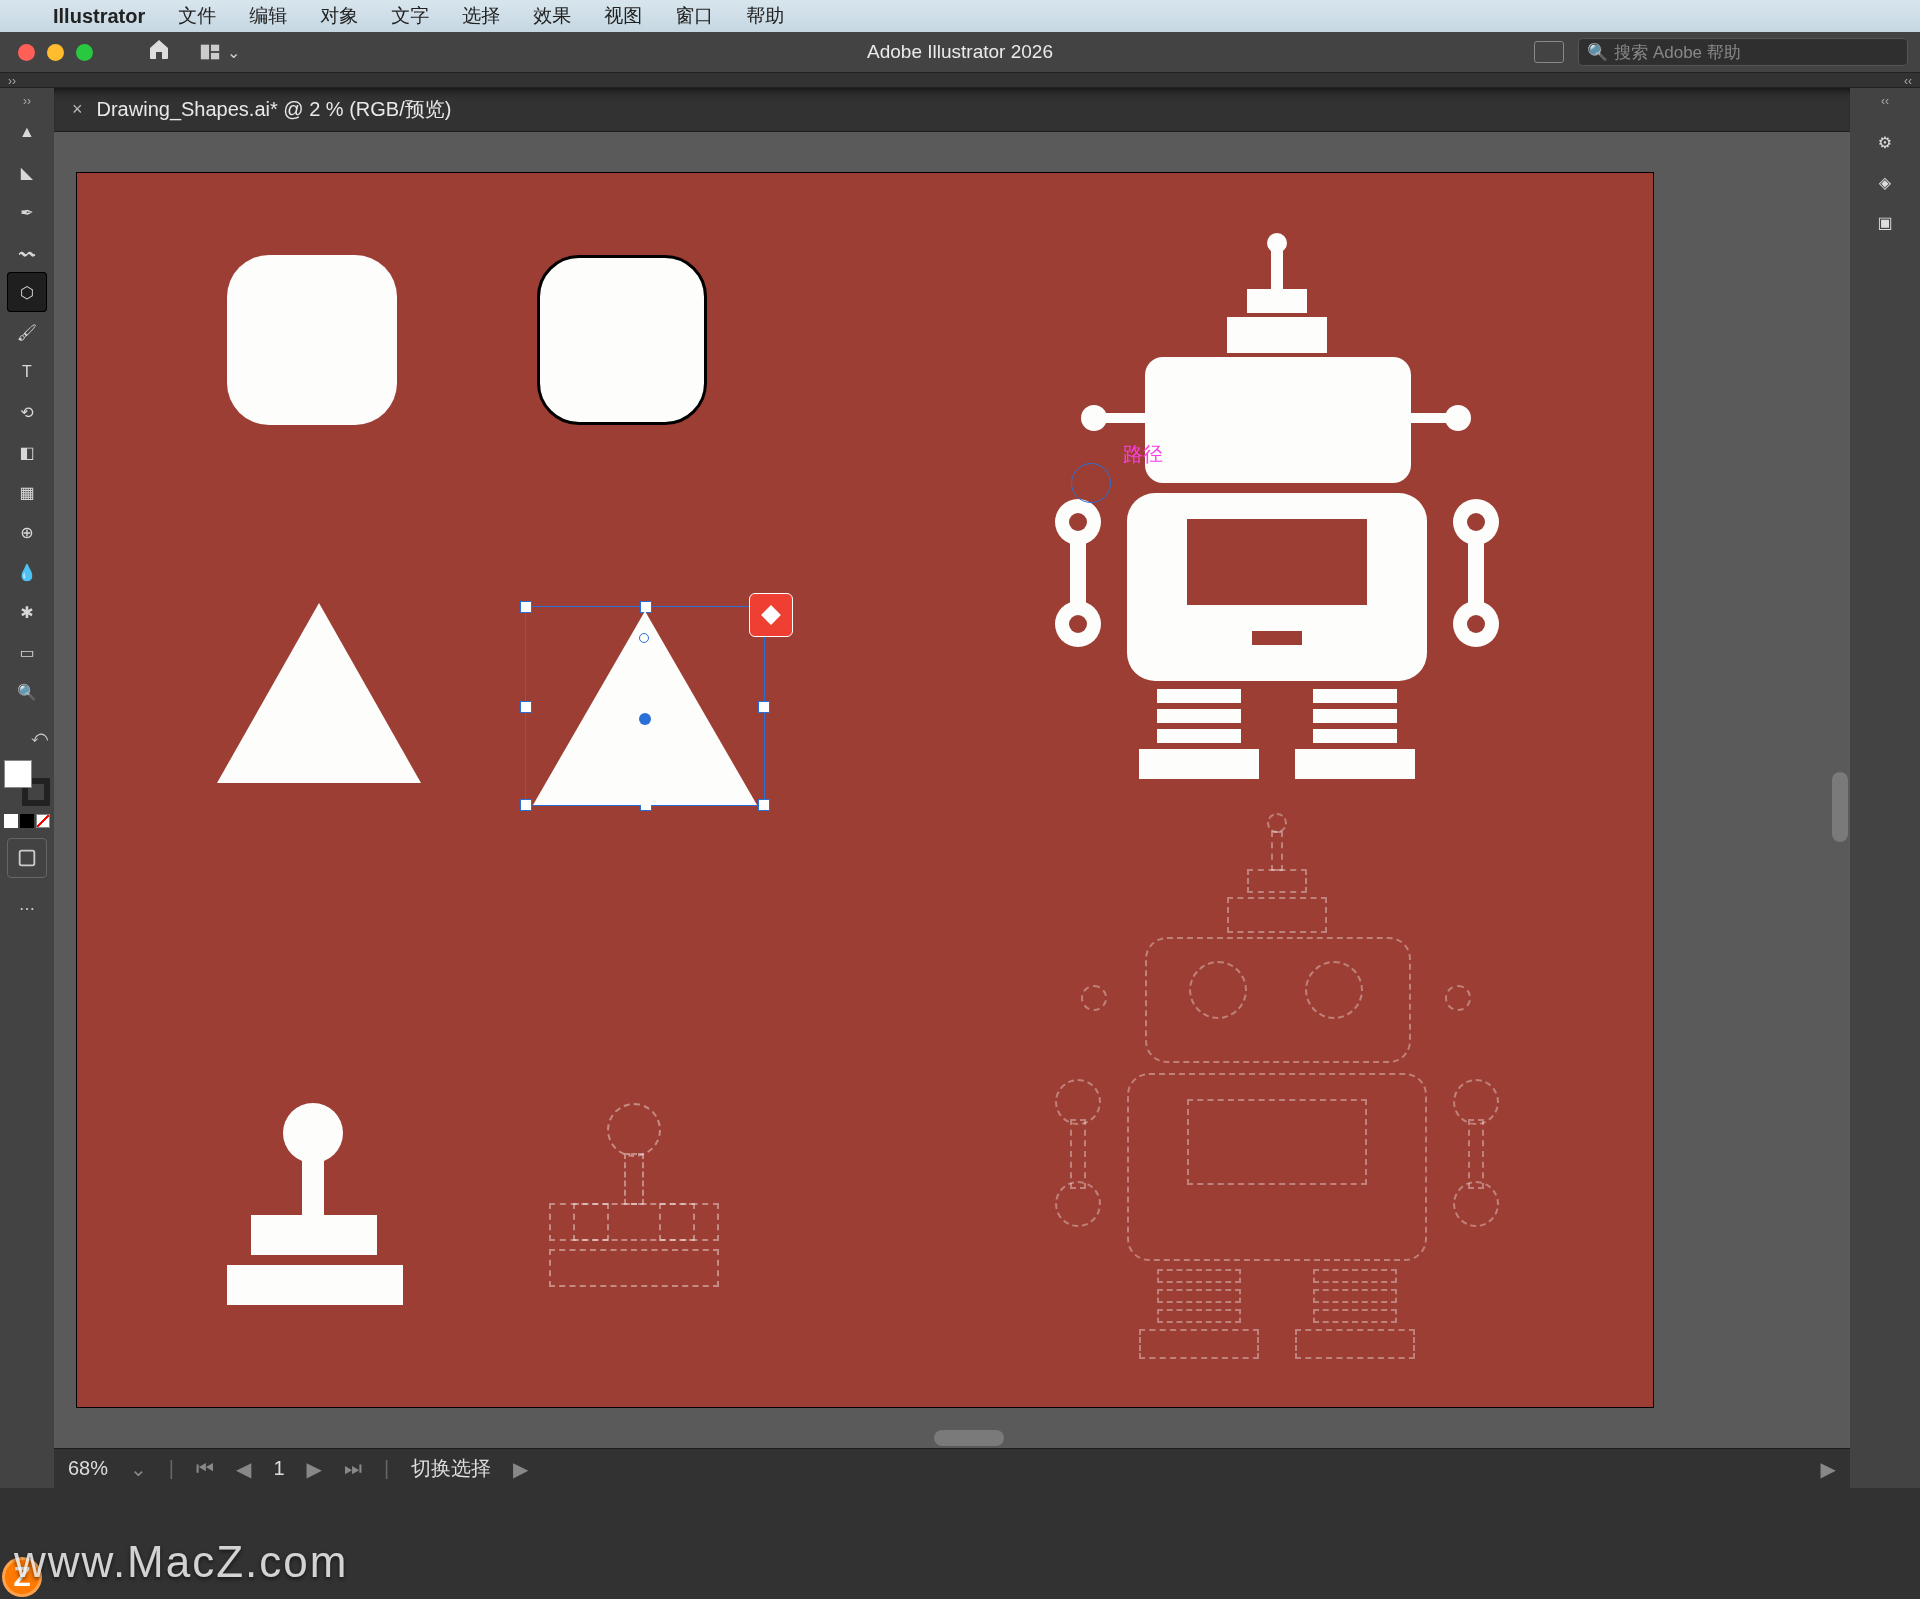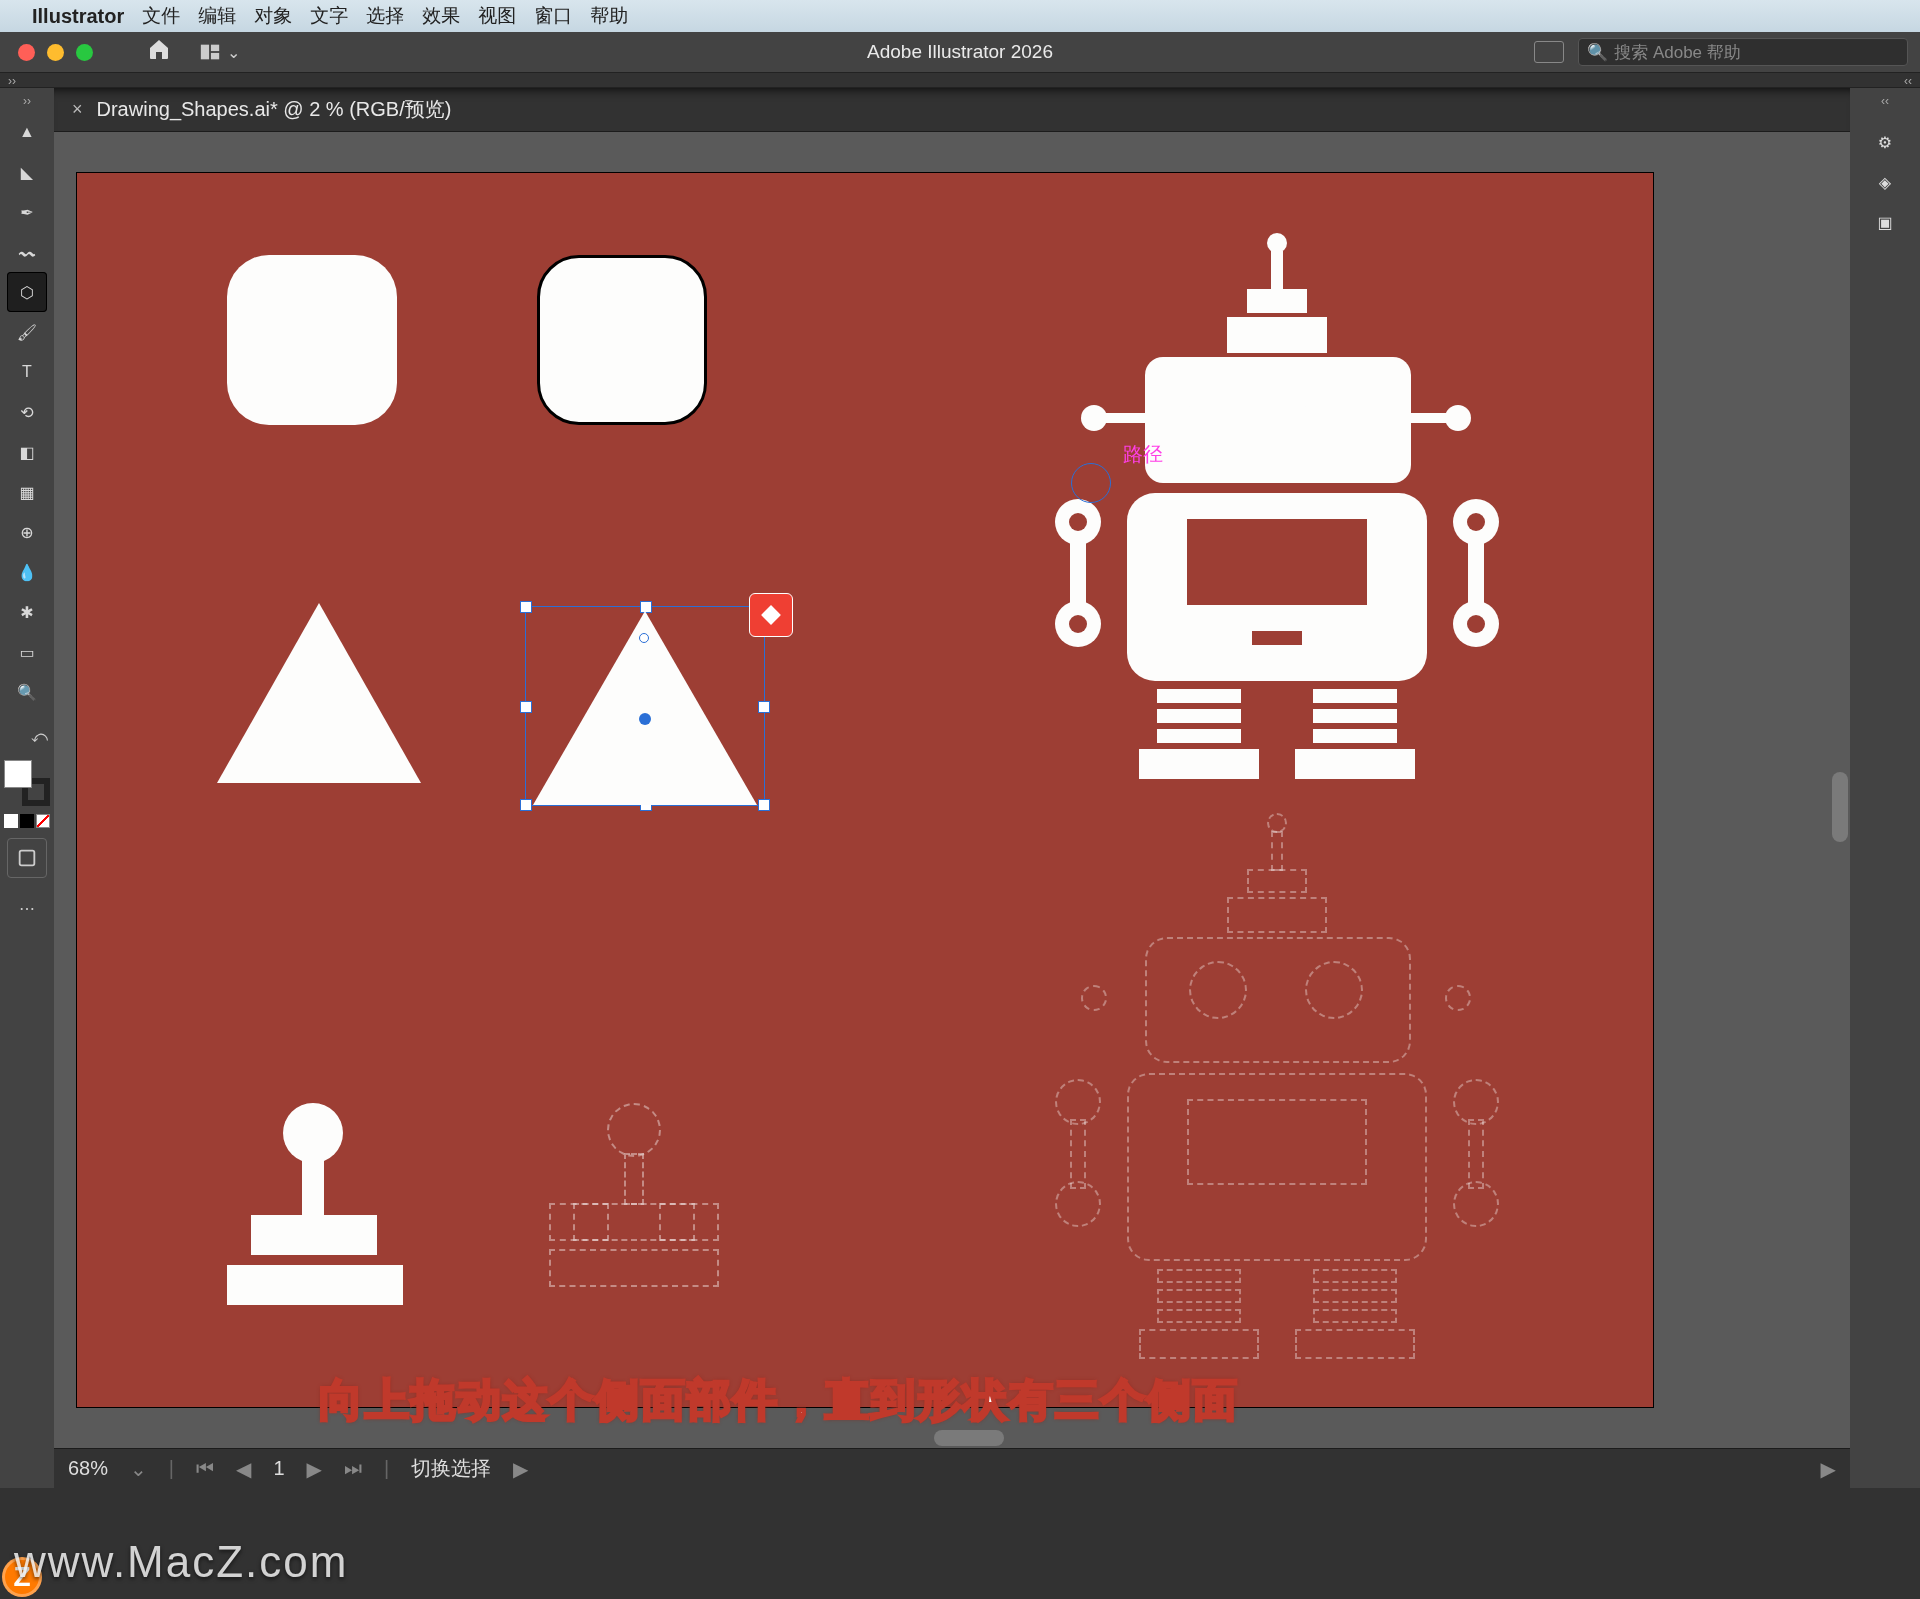--- a/index.html
+++ b/index.html
@@ -10,24 +10,24 @@
       height: 1599px;
       overflow: hidden;
       transform-origin: top left;
     }
     
     .menubar {
       height: 32px;
       background: linear-gradient(#d8e5ed,#c6d7e2);
       display: flex;
       align-items: center;
-      padding: 0 14px;
+      padding: 0 20px;
       font-size: 19px;
       color: #222;
-      gap: 18px;
+      gap: 33px;
     }
     .menubar .apple { font-size: 22px; }
     .menubar .app-name { font-weight: 700; font-size: 20px;}
     
     .titlebar {
       height: 40px;
       background: #434343;
       display: flex;
       align-items: center;
       position: relative;
@@ -309,21 +309,20 @@
           <div class="d" style="width:120px;height:30px;left:92px;top:516px"></div>
           <div class="d" style="width:84px;height:14px;left:266px;top:456px"></div>
           <div class="d" style="width:84px;height:14px;left:266px;top:476px"></div>
           <div class="d" style="width:84px;height:14px;left:266px;top:496px"></div>
           <div class="d" style="width:120px;height:30px;left:248px;top:516px"></div>
         </div>
       </div>
       <div class="scroll-nub-v"></div>
       <div class="scroll-nub-h"></div>
 
-      <div class="caption">向上拖动这个侧面部件，直到形状有三个侧面</div>
     </div>
 
     <div class="statusbar">
       <span>68%</span>
       <span class="arrow">⌄</span>
       <span class="sep">|</span>
       <span class="arrow">⏮</span>
       <span class="arrow">◀</span>
       <span>1</span>
       <span class="arrow">▶</span>

